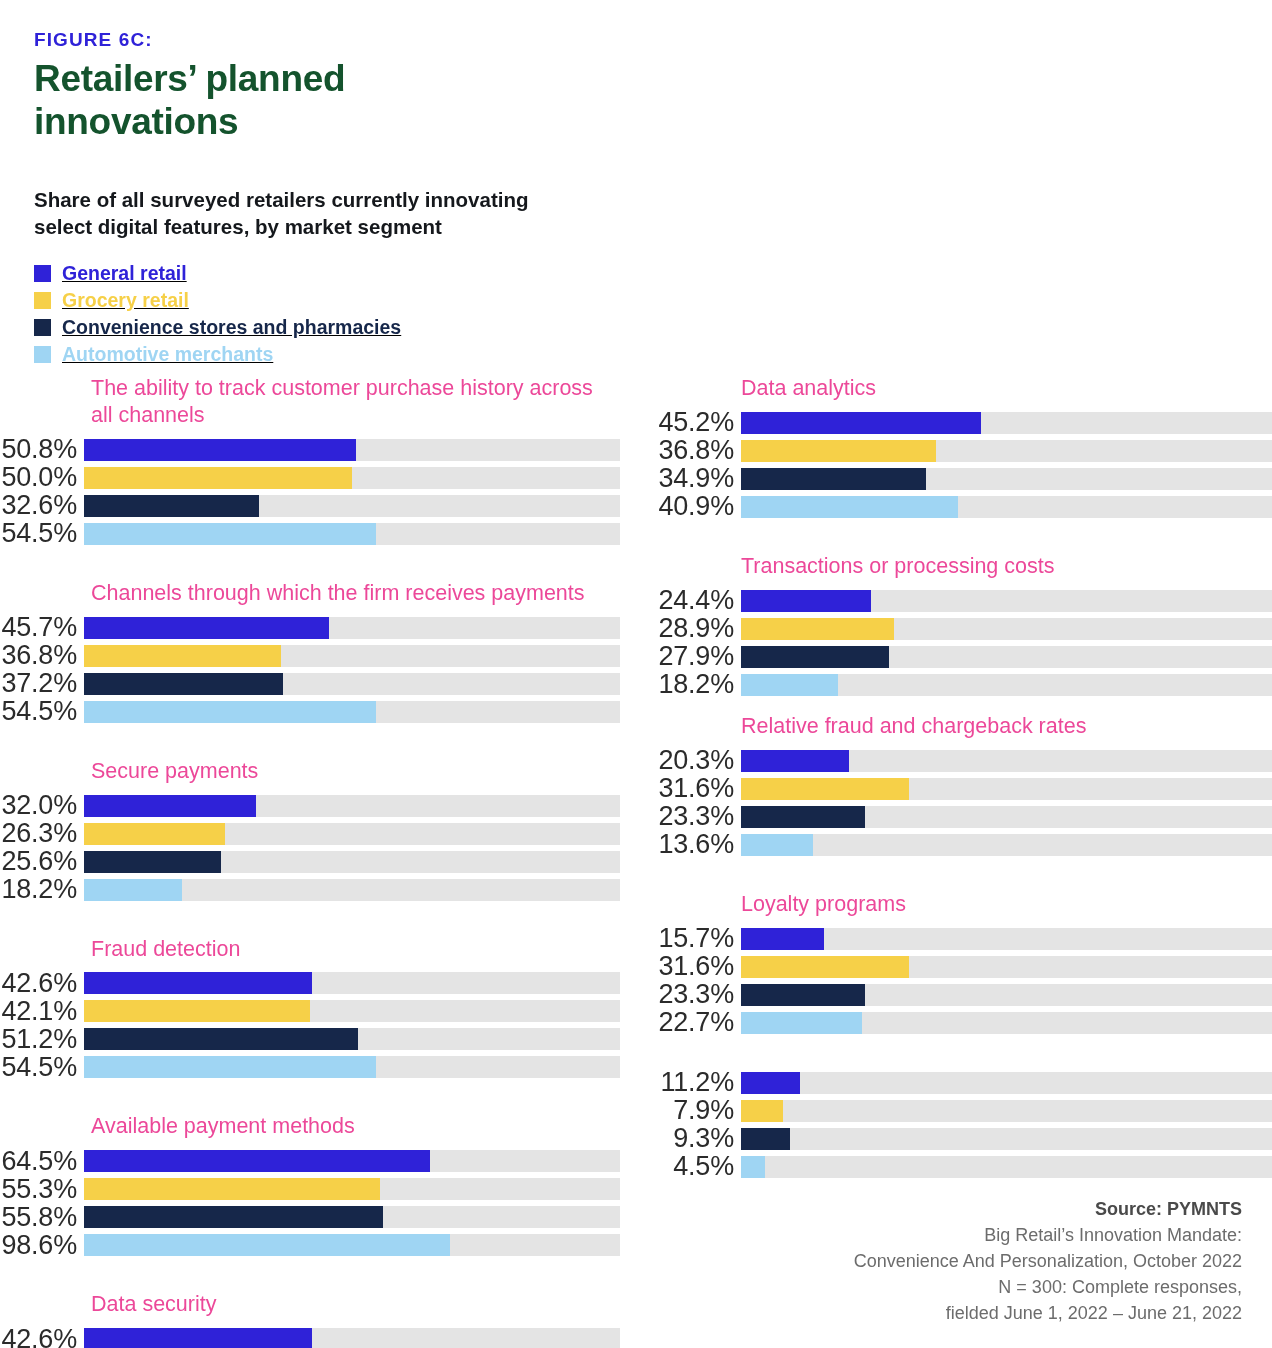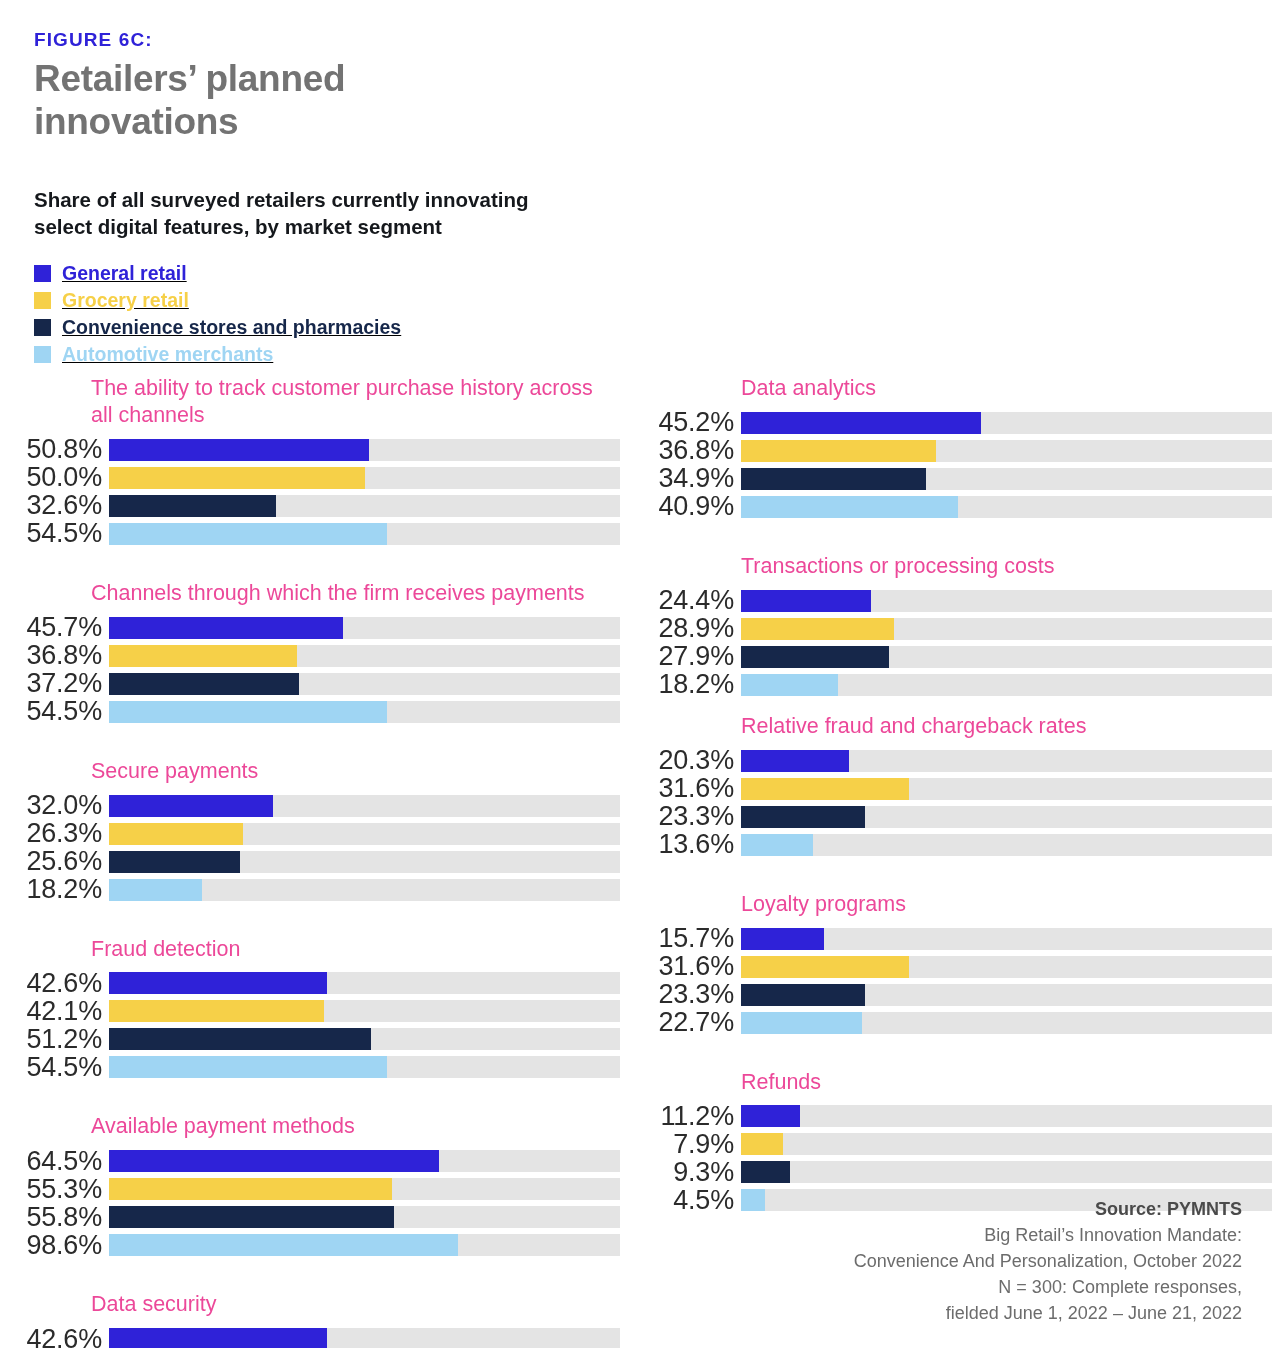--- a/index.html
+++ b/index.html
@@ -18,21 +18,21 @@
   
   .header { position: absolute; left: 34px; top: 30px; width: 600px; }
   .fig-label {
     color: #2F22D8;
     font-weight: bold;
     font-size: 19px;
     letter-spacing: 1.1px;
     line-height: 1.1;
   }
   .fig-title {
-    color: #737373;
+    color: #14532d;
     font-weight: bold;
     font-size: 37px;
     line-height: 1.16;
     letter-spacing: -0.3px;
     margin-top: 7px;
     max-width: 420px;
   }
   .fig-subtitle {
     color: #15181C;
     font-weight: bold;
@@ -84,21 +84,21 @@
   }
   .bar-value {
     font-size: 27px;
     color: #2B2B2B;
     text-align: right;
     flex: 0 0 auto;
     line-height: 1;
     padding-right: 7px;
     letter-spacing: -0.2px;
   }
-  .col-left  .bar-value { width: 109px; }
+  .col-left  .bar-value { width: 84px; }
   .col-right .bar-value { width: 101px; }
   .bar-track {
     position: relative;
     flex: 1 1 auto;
     height: 22px;
     background: #E4E4E4;
   }
   .bar-fill {
     position: absolute;
     left: 0; top: 0; bottom: 0;
@@ -397,21 +397,20 @@
         </div>
       </div>
       <div class="bar-row">
         <div class="bar-value">22.7%</div>
         <div class="bar-track">
           <div class="bar-fill" style="width: 22.7%; background: rgb(159, 213, 243);"></div>
         </div>
       </div>
     </div>
     <div class="group" style="margin-bottom: 32px;">
-      <div class="group-title">Refunds</div>
       <div class="bar-row">
         <div class="bar-value">11.2%</div>
         <div class="bar-track">
           <div class="bar-fill" style="width: 11.2%; background: rgb(47, 34, 216);"></div>
         </div>
       </div>
       <div class="bar-row">
         <div class="bar-value">7.9%</div>
         <div class="bar-track">
           <div class="bar-fill" style="width: 7.9%; background: rgb(246, 208, 72);"></div>

